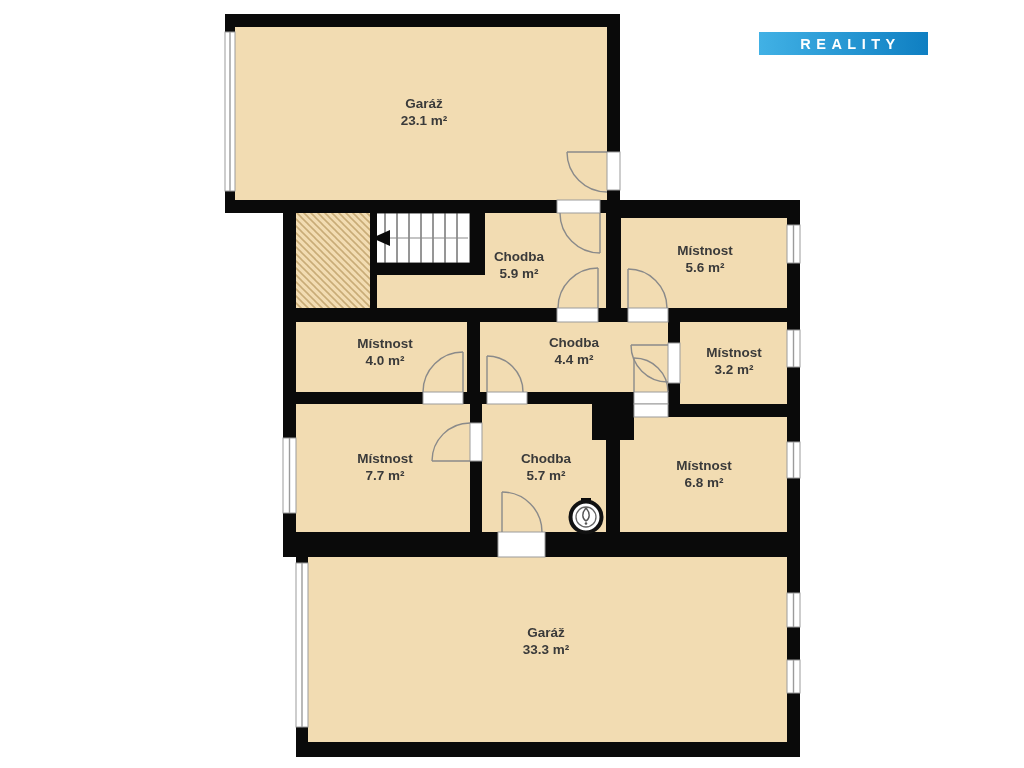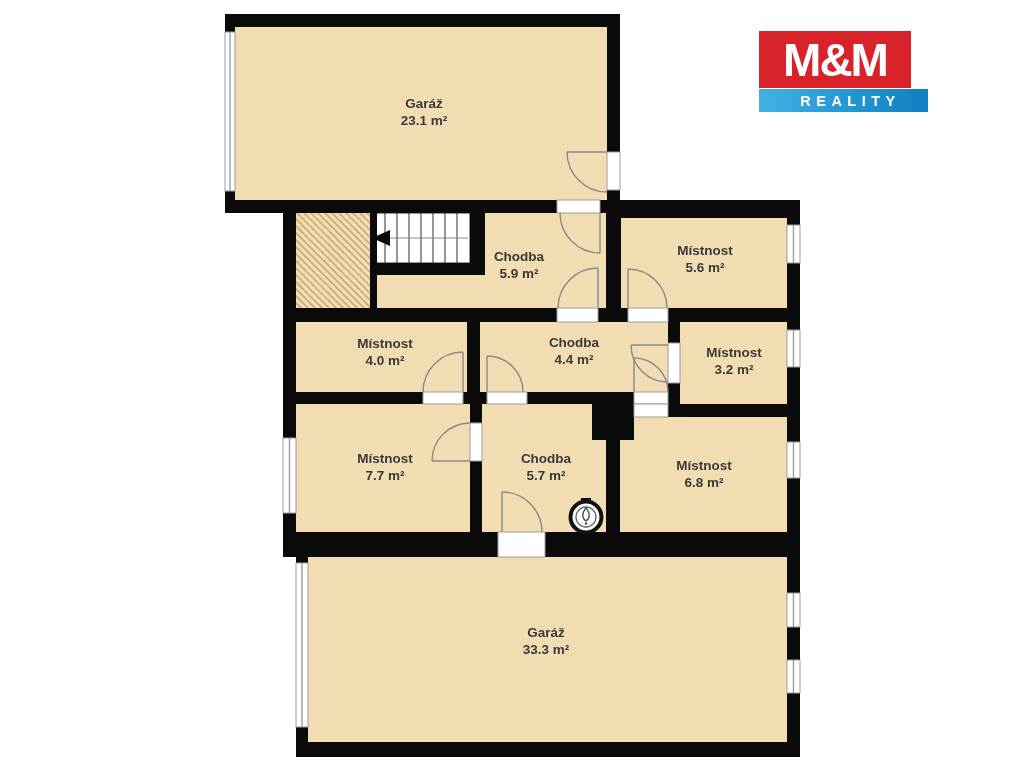--- a/index.html
+++ b/index.html
@@ -223,21 +223,18 @@
       <text class="lbl" x="704" y="487">6.8 m²</text>
     </g>
     <g>
       <text class="lbl" x="546" y="637">Garáž</text>
       <text class="lbl" x="546" y="654">33.3 m²</text>
     </g>
   </g>
 </svg>
 
 <div class="logo">
-  <div class="logo-red">
-    <span>M&amp;M</span>
-  </div>
   <div class="logo-blue">
     <span>REALITY</span>
   </div>
 </div>
 
 </div>
 
 </body></html>

